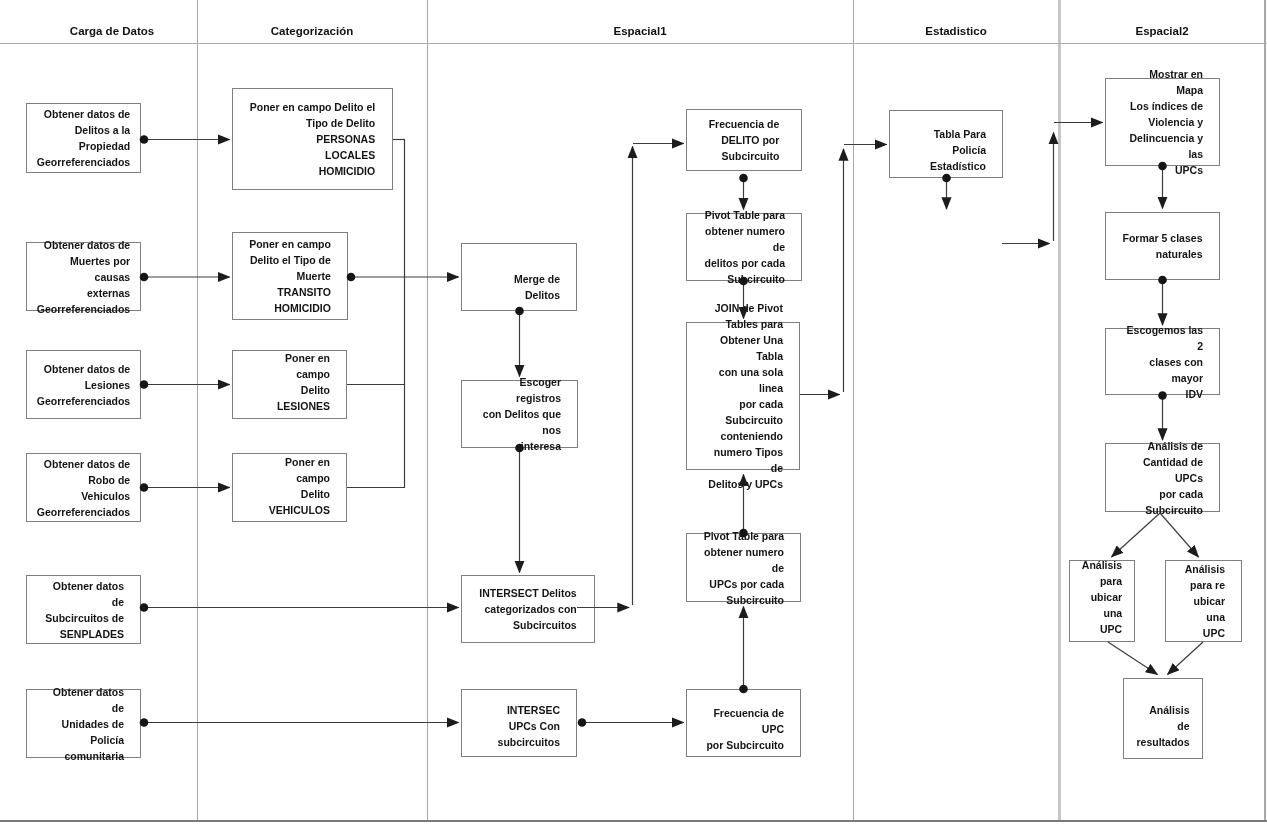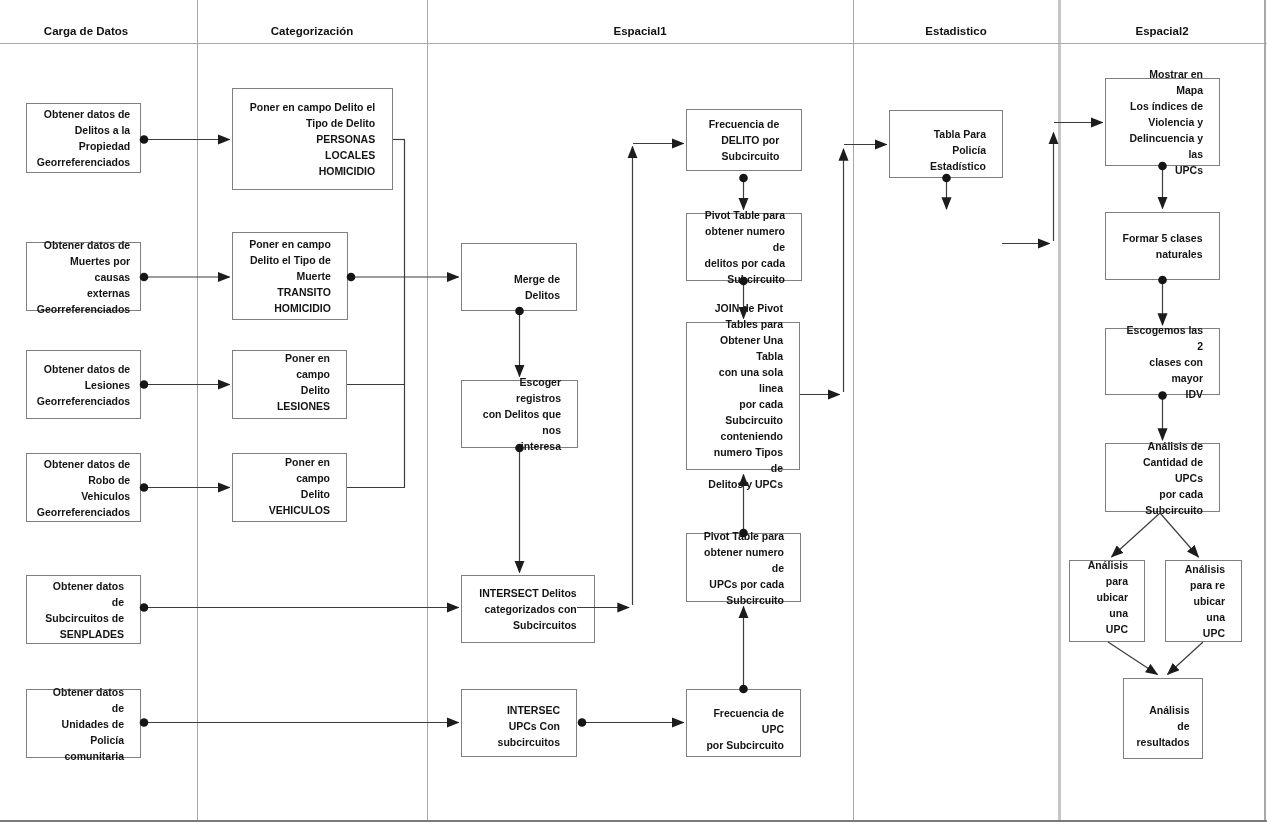--- a/index.html
+++ b/index.html
@@ -19,21 +19,21 @@
     color:#141414; white-space:pre-line; padding:1px 16px;
   }
   .node.vb { align-items:flex-end; }
   svg.overlay { position:absolute; left:0; top:0; pointer-events:none; }
 </style>
 </head>
 <body>
 
 <div class="stage">
 
-  <div class="lane-label" style="left:86px">Carga de Datos</div>
+  <div class="lane-label" style="left:112px">Carga de Datos</div>
   <div class="lane-label" style="left:312px">Categorización</div>
   <div class="lane-label" style="left:640px">Espacial1</div>
   <div class="lane-label" style="left:956px">Estadistico</div>
   <div class="lane-label" style="left:1162px">Espacial2</div>
 
   <div class="node" style="left:26px;top:103px;width:115px;height:70px">Obtener datos de
 Delitos a la
 Propiedad
 Georreferenciados</div>
   <div class="node" style="left:26px;top:242px;width:115px;height:69px">Obtener datos de
@@ -111,21 +111,21 @@
 UPCs</div>
   <div class="node" style="left:1105px;top:212px;width:115px;height:68px">Formar 5 clases
 naturales</div>
   <div class="node" style="left:1105px;top:328px;width:115px;height:67px">Escogemos las 2
 clases con mayor
 IDV</div>
   <div class="node" style="left:1105px;top:443px;width:115px;height:69px">Análisis de
 Cantidad de UPCs
 por cada
 Subcircuito</div>
-  <div class="node vb" style="left:1069px;top:560px;width:76px;height:82px;padding-bottom:4px">Análisis para
+  <div class="node vb" style="left:1069px;top:560px;width:66px;height:82px;padding-bottom:4px">Análisis para
 ubicar una
 UPC</div>
   <div class="node" style="left:1165px;top:560px;width:77px;height:82px">Análisis
 para re
 ubicar una
 UPC</div>
   <div class="node vb" style="left:1123px;top:678px;width:80px;height:81px;padding-bottom:8px">Análisis de
 resultados</div>
 
   <svg class="overlay" width="1267" height="825" viewBox="0 0 1267 825">

